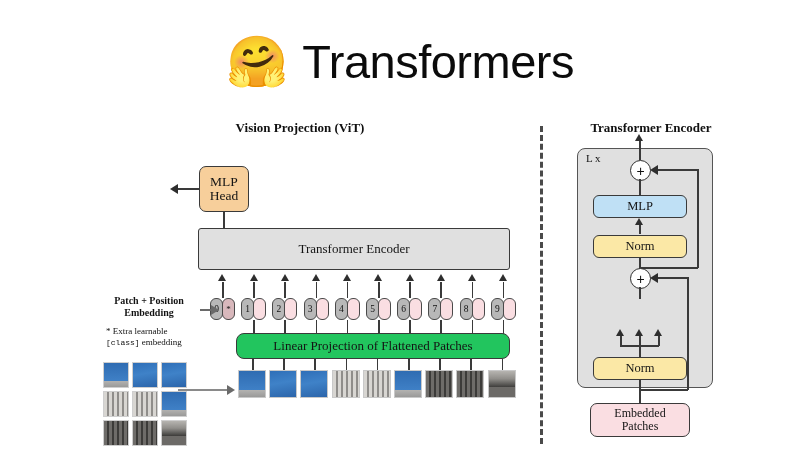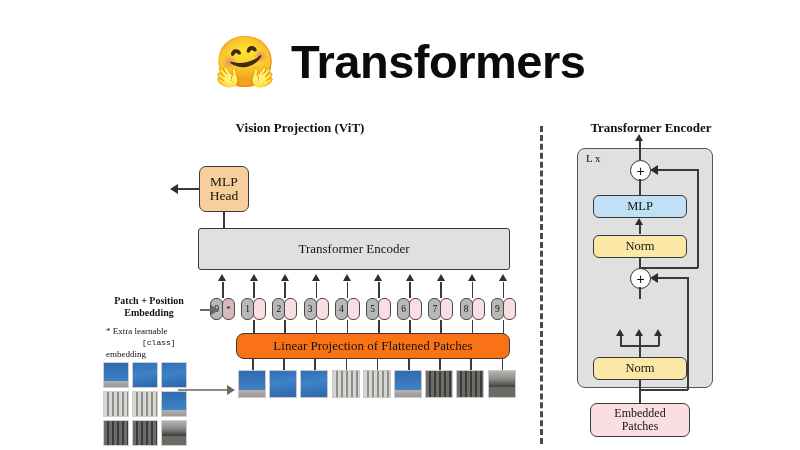--- a/index.html
+++ b/index.html
@@ -29,21 +29,21 @@
   }
   #hug-emoji {
     font-size: 50px;
     line-height: 1;
     font-family: "DejaVu Sans", sans-serif;
     position: relative;
     top: 1px;
   }
   #title-text {
     font-family: "Liberation Sans", sans-serif;
-    font-weight: bold;
+    font-weight: normal;
     font-size: 47px;
     letter-spacing: -0.5px;
     color: #0b0b0b;
     line-height: 1;
   }
 
   
   .panel-heading {
     position: absolute;
     font-family: "Liberation Serif", serif;
@@ -110,21 +110,21 @@
     border-radius: 3px;
     background: #e0e0e0;
     font-size: 13px;
   }
 
   
   #linproj-bar {
     left: 236px; top: 333px;
     width: 274px; height: 26px;
     border-radius: 8px;
-    background: #f97316;
+    background: #22c55e;
     font-size: 13px;
   }
 
   
   #patch-pos-label {
     position: absolute;
     left: 96px; top: 295px;
     width: 106px;
     text-align: center;
     font-weight: bold;
@@ -136,21 +136,20 @@
     position: absolute;
     left: 106px; top: 326px;
     width: 108px;
     font-size: 9px;
     line-height: 1.25;
     color: #111;
   }
   #extra-note .mono {
     font-family: "Liberation Mono", monospace;
     font-size: 8px;
-    margin-left: 36px;
   }
 
   
   .token {
     position: absolute;
     top: 298px;
     width: 25px; height: 22px;
     display: flex;
   }
   .token .num {

